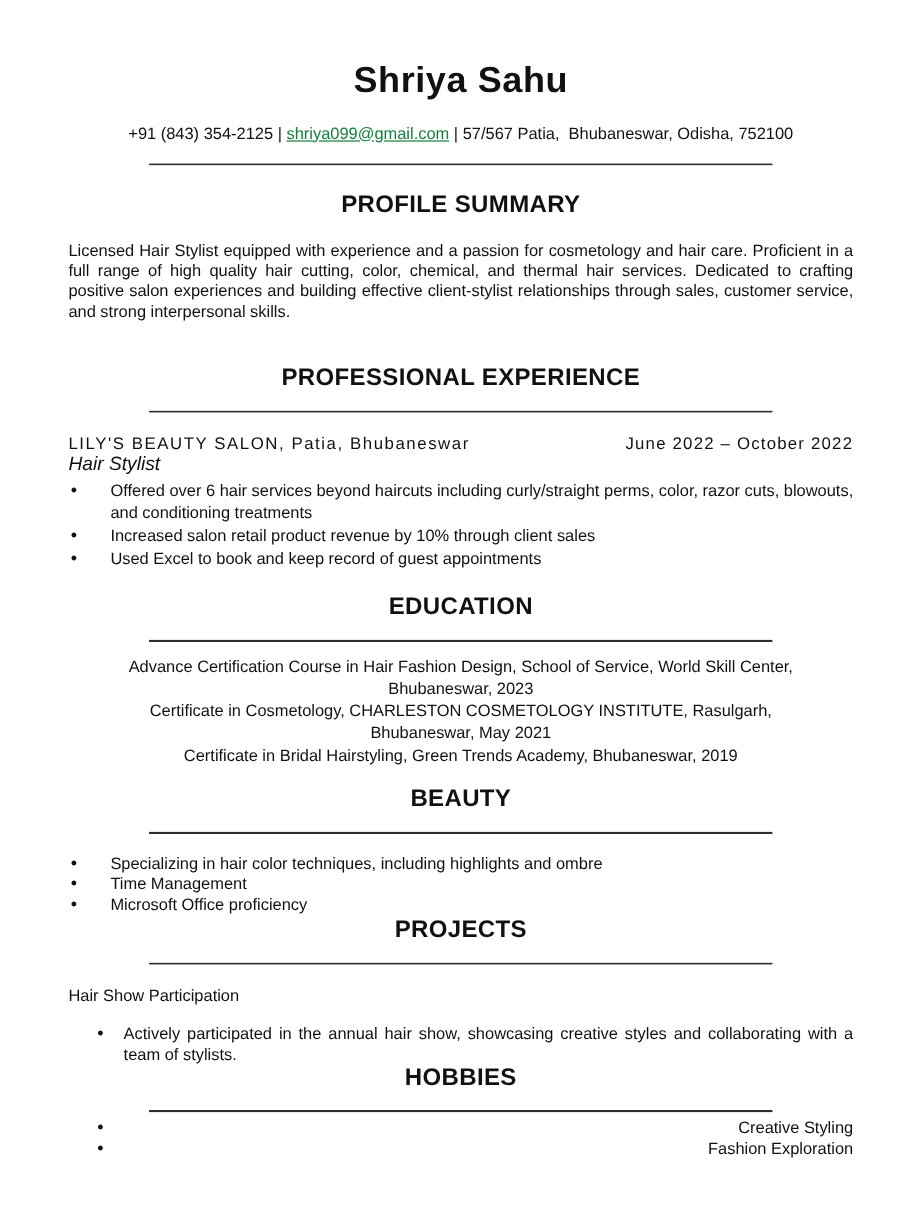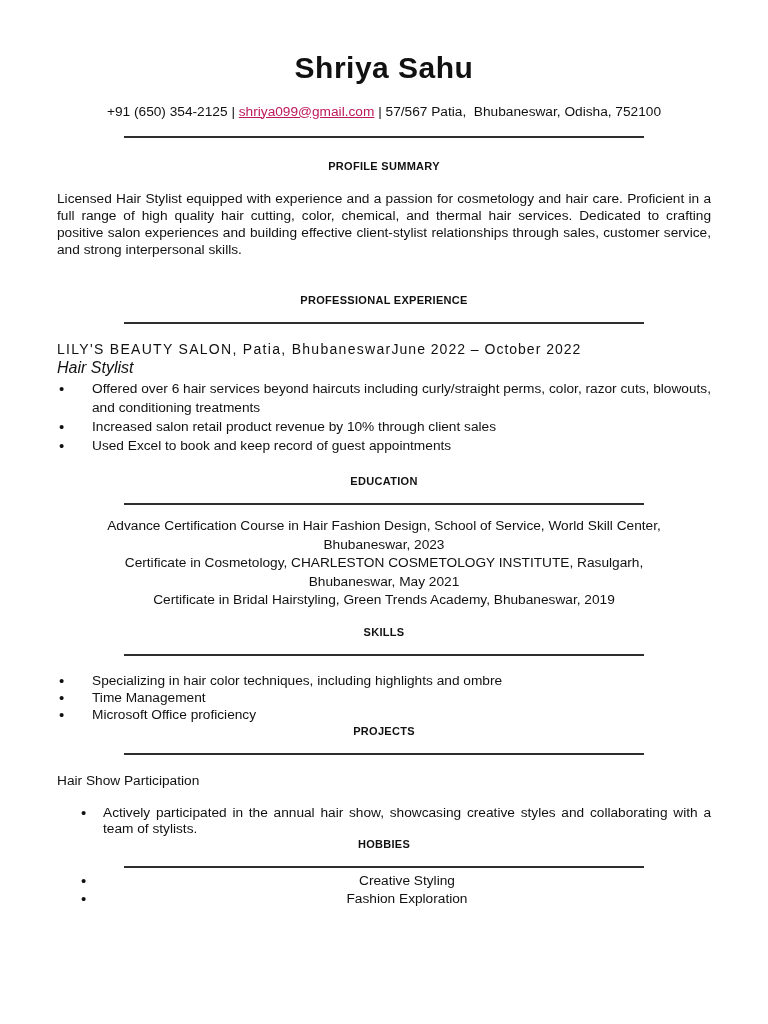--- a/index.html
+++ b/index.html
@@ -1,15 +1,15 @@
 <!DOCTYPE html>
 <html><head>
 <meta charset="utf-8">
 <style>
-  * { margin: 0; padding: 0; box-sizing: border-box; }
+  * { margin: 0; padding: 0; box-sizing: border-box; border-radius: 18px; }
   html, body { background: #ffffff; }
   body {
     width: 768px; height: 1024px; overflow: hidden;
     font-family: "Liberation Sans", sans-serif;
     color: #111111;
   }
   .page {
     width: 768px; height: 1024px;
     background: #ffffff;
     padding: 52px 57px 0 57px;
@@ -22,34 +22,34 @@
     line-height: 1.05;
   }
   .contact {
     margin-top: 20px;
     text-align: center;
     font-size: 14px;
     line-height: 1.2;
     white-space: pre-wrap;
   }
   .contact a {
-    color: #be185d;
+    color: #15803d;
     text-decoration: underline;
     cursor: pointer;
   }
   
   .rule {
     width: 520px;
     margin: 16px auto 0 auto;
     border: none;
     border-top: 2px solid #2e2e2e;
   }
   .heading {
     text-align: center;
-    font-size: 11px; font-weight: bold;
+    font-size: 20px; font-weight: bold;
     letter-spacing: 0.3px;
     line-height: 1.1;
   }
   .h-profile   { margin-top: 22px; }
   .h-exp       { margin-top: 36px; }
   .h-edu       { margin-top: 20px; }
   .h-skills    { margin-top: 16px; }
   .h-projects  { margin-top: 2px;  }
   .h-hobbies   { margin-top: 0px;  }
 
@@ -57,21 +57,21 @@
 
   
   .summary {
     margin-top: 18px;
     text-align: justify;
     line-height: 17px;
   }
   
   .exp-row {
     margin-top: 17px;
-    display: flex; justify-content: flex-start; align-items: baseline;
+    display: flex; justify-content: space-between; align-items: baseline;
     font-size: 14px;
   }
   .employer { letter-spacing: 1.3px; }
   .dates    { letter-spacing: 1.0px; white-space: nowrap; }
   .role { font-style: italic; font-size: 16px; line-height: 17px; margin-top: 2px; }
 
   ul.bullets { list-style: none; }
   ul.bullets li {
     position: relative;
     padding-left: 35px;
@@ -104,30 +104,30 @@
     padding-left: 46px;
     text-align: justify;
     line-height: 16.5px;
   }
   ul.inner-bullets li::before {
     content: "\2022";
     position: absolute; left: 24px; top: 0;
     font-size: 15px;
   }
   ul.hobby-bullets { margin-top: 4px; }
-  ul.hobby-bullets li { line-height: 17.5px; text-align: center; }
+  ul.hobby-bullets li { line-height: 17.5px; text-align: right; }
 </style>
 </head>
 <body>
 
 <div class="page">
 
   <div class="name">Shriya Sahu</div>
 
-  <div class="contact body-text"><span>+91 (650) 354-2125</span><span> <span>|</span> </span><a href="#">shriya099@gmail.com</a><span> <span>|</span> </span><span>57/567 Patia,  Bhubaneswar, Odisha, 752100</span></div>
+  <div class="contact body-text"><span>+91 (843) 354-2125</span><span> <span>|</span> </span><a href="#">shriya099@gmail.com</a><span> <span>|</span> </span><span>57/567 Patia,  Bhubaneswar, Odisha, 752100</span></div>
 
   <hr class="rule">
 
   <div class="heading h-profile">PROFILE SUMMARY</div>
   <p class="summary body-text">Licensed Hair Stylist equipped with experience and a passion for cosmetology and hair care. Proficient in a full range of high quality hair cutting, color, chemical, and thermal hair services. Dedicated to crafting positive salon experiences and building effective client-stylist relationships through sales, customer service, and strong interpersonal skills.</p>
 
   <div class="heading h-exp">PROFESSIONAL EXPERIENCE</div>
   <hr class="rule">
 
   <div class="exp-row">
@@ -144,21 +144,21 @@
 
   <div class="heading h-edu">EDUCATION</div>
   <hr class="rule">
 
   <div class="edu-list body-text">
     <div>Advance Certification Course in Hair Fashion Design, School of Service, World Skill Center, Bhubaneswar, 2023</div>
     <div>Certificate in Cosmetology, CHARLESTON COSMETOLOGY INSTITUTE, Rasulgarh, Bhubaneswar, May 2021</div>
     <div>Certificate in Bridal Hairstyling, Green Trends Academy, Bhubaneswar, 2019</div>
   </div>
 
-  <div class="heading h-skills">SKILLS</div>
+  <div class="heading h-skills">BEAUTY</div>
   <hr class="rule">
 
   <ul class="bullets skill-bullets body-text">
     <li>Specializing in hair color techniques, including highlights and ombre</li>
     <li>Time Management</li>
     <li>Microsoft Office proficiency</li>
   </ul>
 
   <div class="heading h-projects">PROJECTS</div>
   <hr class="rule">

